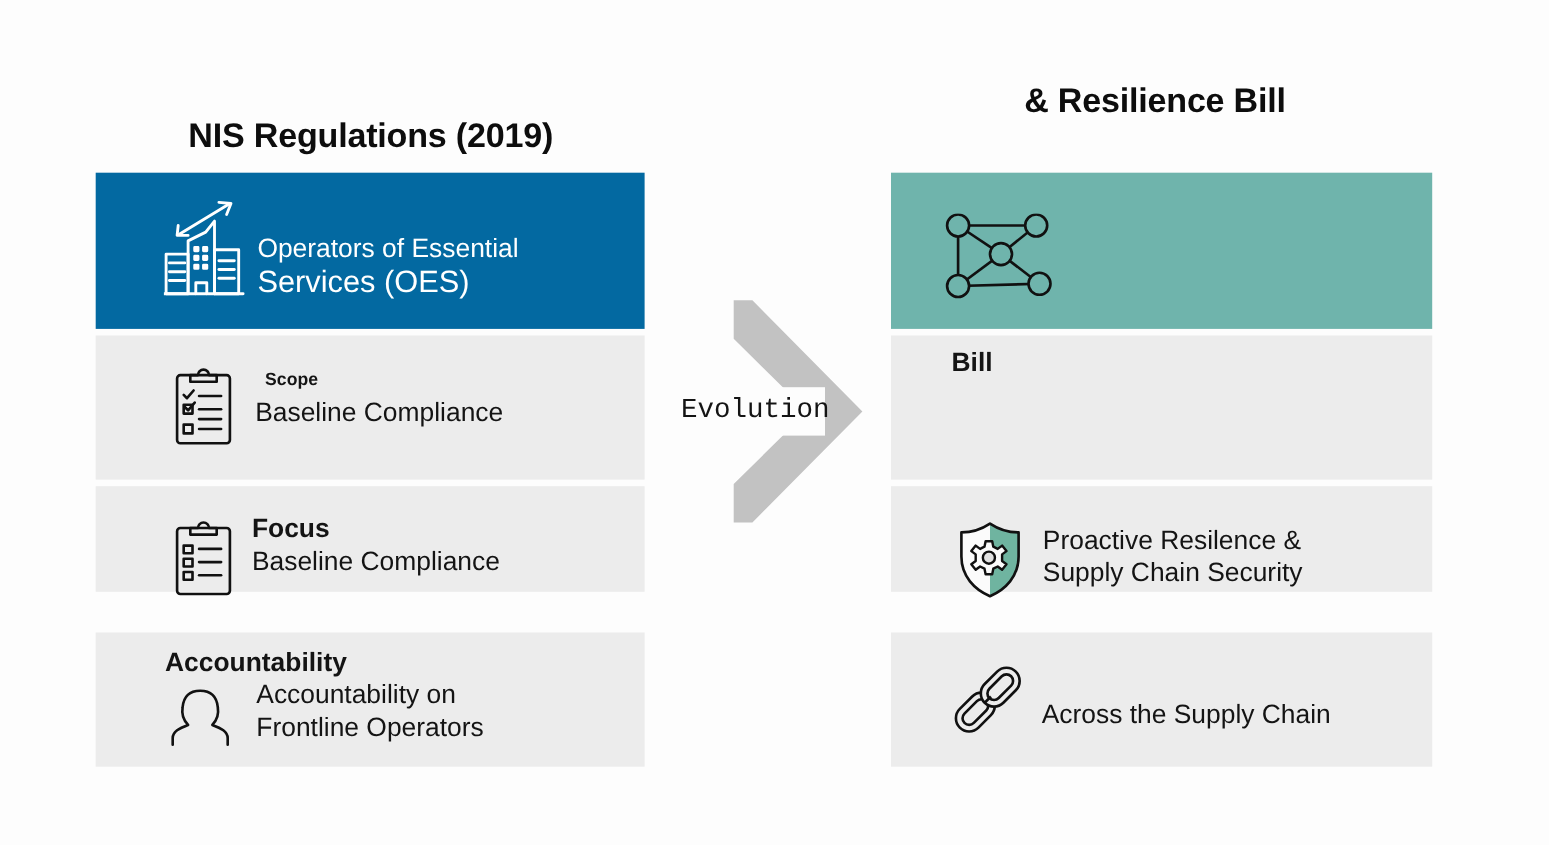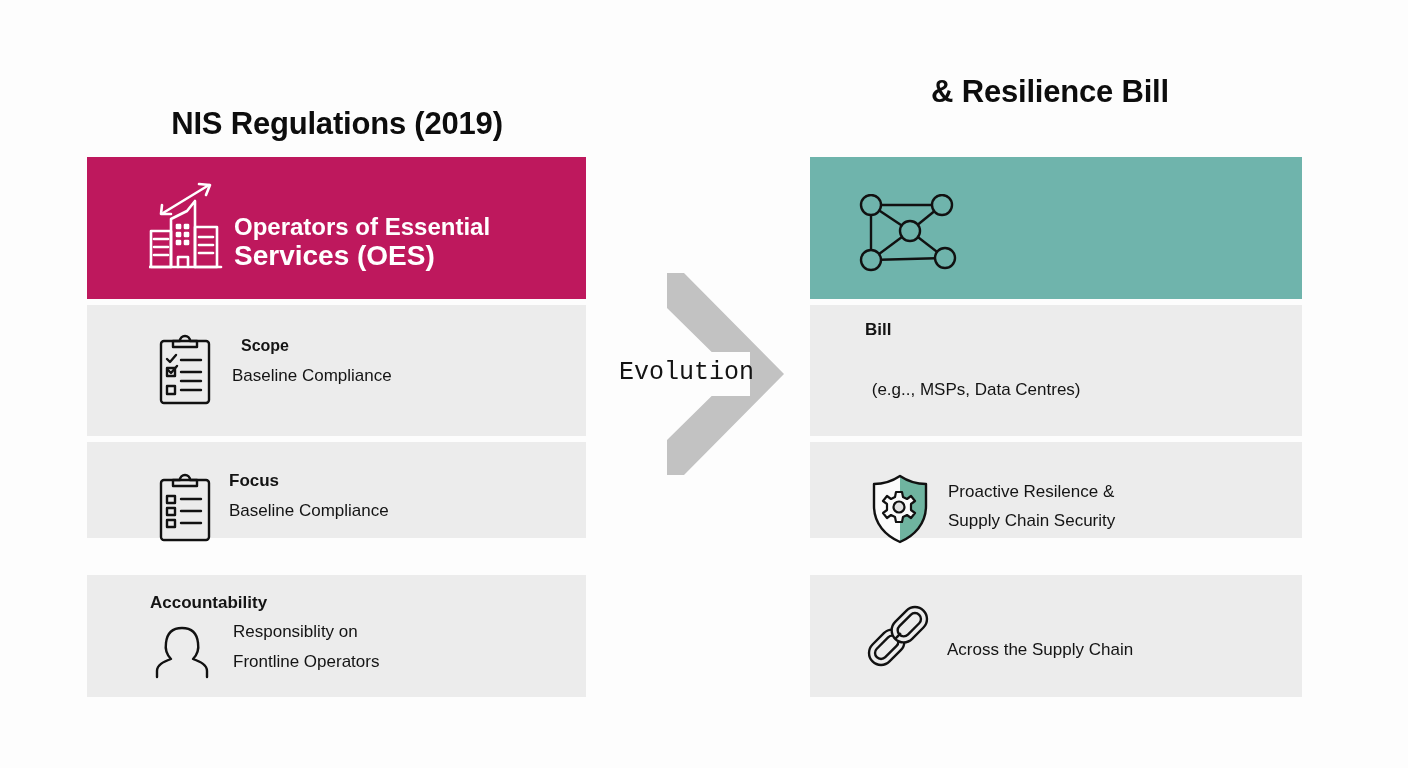--- a/index.html
+++ b/index.html
@@ -12,29 +12,29 @@
   .abs { position: absolute; }
   .title {
     font-weight: 700; font-size: 31px; color: #0d0d0d; text-align: center;
     line-height: 36px; letter-spacing: -0.2px;
   }
   .left-title { left: 87px; width: 500px; top: 106px; }
   .right-title { left: 810px; width: 480px; top: 74px; }
   .header {
     box-sizing: border-box;
   }
-  .left-header { left: 87px; top: 157px; width: 499px; height: 142px; background: #be185d; font-weight: bold; }
+  .left-header { left: 87px; top: 157px; width: 499px; height: 142px; background: #0369a1; }
   .right-header { left: 810px; top: 157px; width: 492px; height: 142px; background: #6fb4ac; }
   .row { background: #ececec; }
   .lrow { left: 87px; width: 499px; }
   .rrow { left: 810px; width: 492px; }
   .r1 { top: 305px; height: 131px; }
   .r2 { top: 442px; height: 96px; }
   .r3 { top: 575px; height: 122px; }
-  .txt { font-size: 17px; line-height: 30px; color: #141414; white-space: nowrap; }
+  .txt { font-size: 24px; line-height: 30px; color: #141414; white-space: nowrap; }
   .bold { font-weight: 700; }
   .white { color: #ffffff; }
   svg { display: block; }
 </style>
 </head>
 <body>
 
 <div class="abs title left-title">NIS Regulations (2019)</div>
 
 <div class="abs header left-header">
@@ -108,21 +108,21 @@
   <div class="abs txt" style="left:142px; top:54px;">Baseline Compliance</div>
 </div>
 
 <div class="abs row lrow r3">
   <div class="abs txt bold" style="left:63px; top:13px;">Accountability</div>
   <div class="abs" style="left:68px; top:50px;">
     <svg width="56" height="56" viewBox="0 0 56 56" fill="none" stroke="#111" stroke-width="2.4" stroke-linecap="round" stroke-linejoin="round">
       <path d="M2 52 V46 C2 40 8 37 16 34 C12 30 10 24 11 18 C12 8 18 3 27 3 C36 3 42 8 43 18 C44 24 42 30 38 34 C46 37 52 40 52 46 V52"></path>
     </svg>
   </div>
-  <div class="abs txt" style="left:146px; top:42px;">Responsiblity on</div>
+  <div class="abs txt" style="left:146px; top:42px;">Accountability on</div>
   <div class="abs txt" style="left:146px; top:72px;">Frontline Operators</div>
 </div>
 
 <div class="abs" style="left:612px; top:272px;">
   <svg width="180" height="206" viewBox="0 0 180 206">
     <polygon points="55,1 72,1 172,102 72,203 55,203 55,168 122,102 55,36" fill="#c2c2c2"></polygon>
     <rect x="0" y="80" width="138" height="44" fill="#fdfdfd"></rect>
   </svg>
   <div class="abs txt" style="left:7px; top:86px; font-size:25px;font-family:Liberation Mono, monospace;">Evolution</div>
 </div>
@@ -145,21 +145,20 @@
       <circle cx="83" cy="11" r="10" fill="#6fb4ac"></circle>
       <circle cx="51" cy="37" r="10" fill="#6fb4ac"></circle>
       <circle cx="12" cy="66" r="10" fill="#6fb4ac"></circle>
       <circle cx="86" cy="64" r="10" fill="#6fb4ac"></circle>
     </svg>
   </div>
 </div>
 
 <div class="abs row rrow r1">
   <div class="abs txt bold" style="left:55px; top:10px;">Bill</div>
-  <div class="abs txt" style="left:57px; top:70px; white-space:pre;"> (e.g.., MSPs, Data Centres)</div>
 </div>
 
 <div class="abs row rrow r2">
   <div class="abs" style="left:61px; top:32px;">
     <svg width="58" height="70" viewBox="0 0 58 70">
       <path d="M29 2 C20 8 10 10 3 10 V32 C3 50 15 62 29 68 Z" fill="#fbfbfb"></path>
       <path d="M29 2 C38 8 48 10 55 10 V32 C55 50 43 62 29 68 Z" fill="#6fb4a0"></path>
       <path d="M29 2 C20 8 10 10 3 10 V32 C3 50 15 62 29 68 C43 62 55 50 55 32 V10 C48 10 38 8 29 2 Z" fill="none" stroke="#111" stroke-width="2.4" stroke-linejoin="round"></path>
       <g transform="translate(28,33)" fill="#fbfbfb" stroke="#111" stroke-width="2.2" stroke-linejoin="round">
         <path d="M-3,-15 L3,-15 L4,-10 L8,-8 L12,-11 L16,-6 L12,-3 L12,3 L16,6 L12,11 L8,8 L4,10 L3,15 L-3,15 L-4,10 L-8,8 L-12,11 L-16,6 L-12,3 L-12,-3 L-16,-6 L-12,-11 L-8,-8 L-4,-10 Z"></path>

